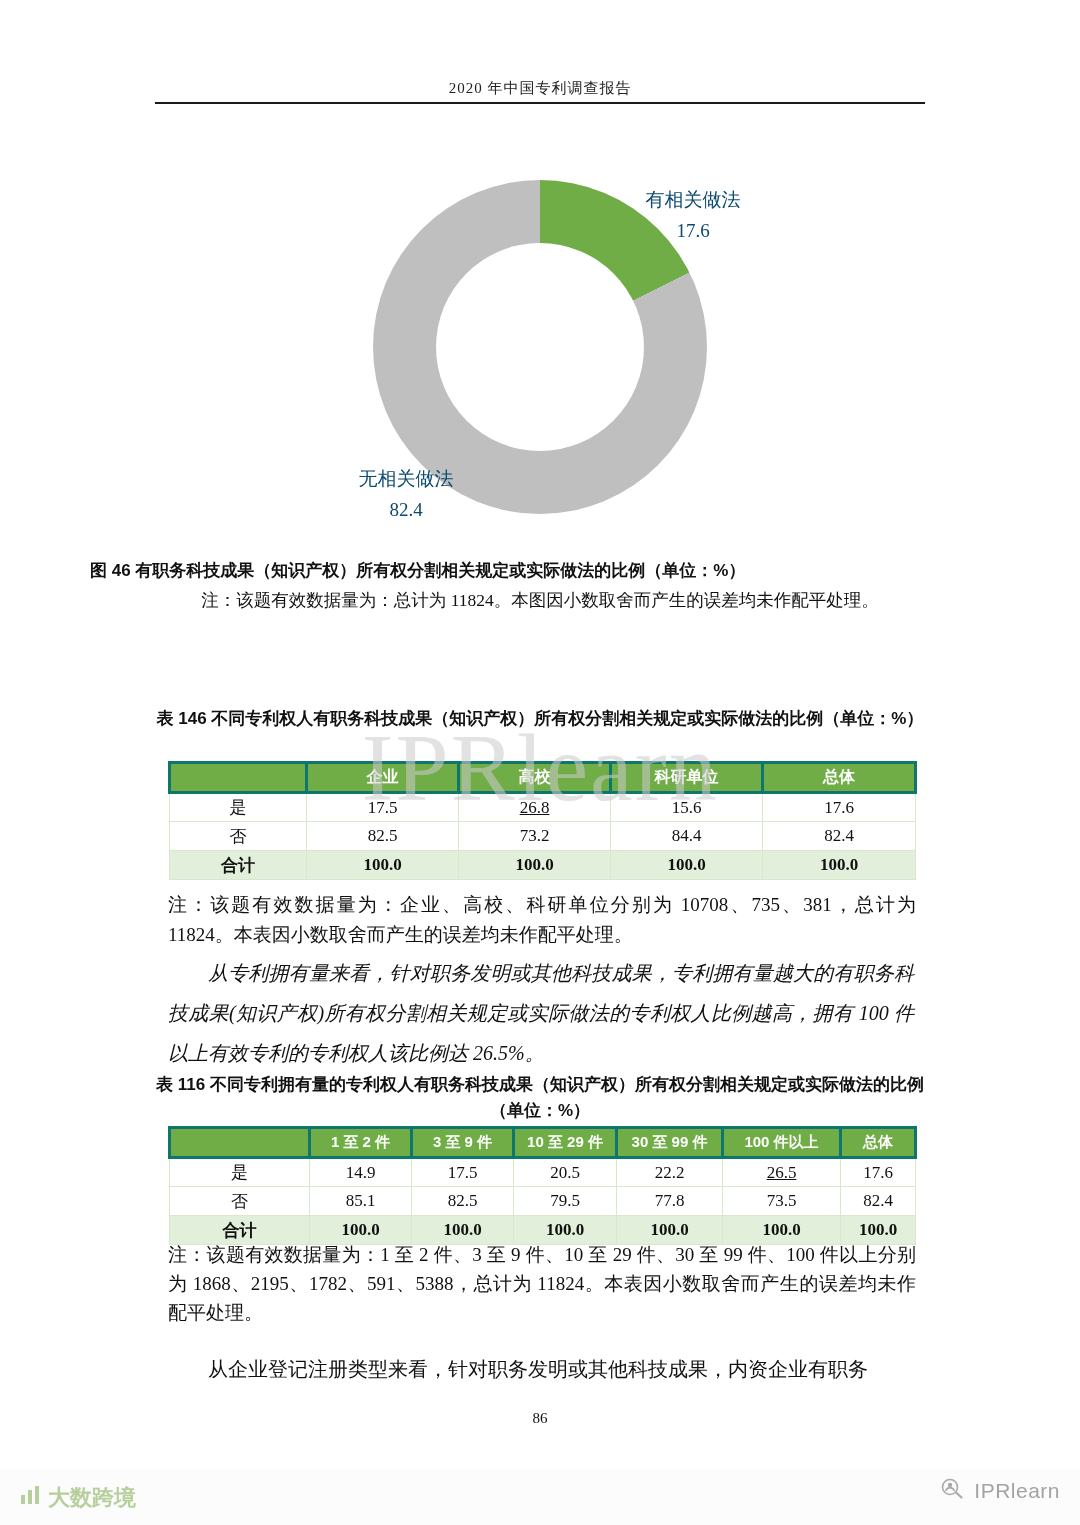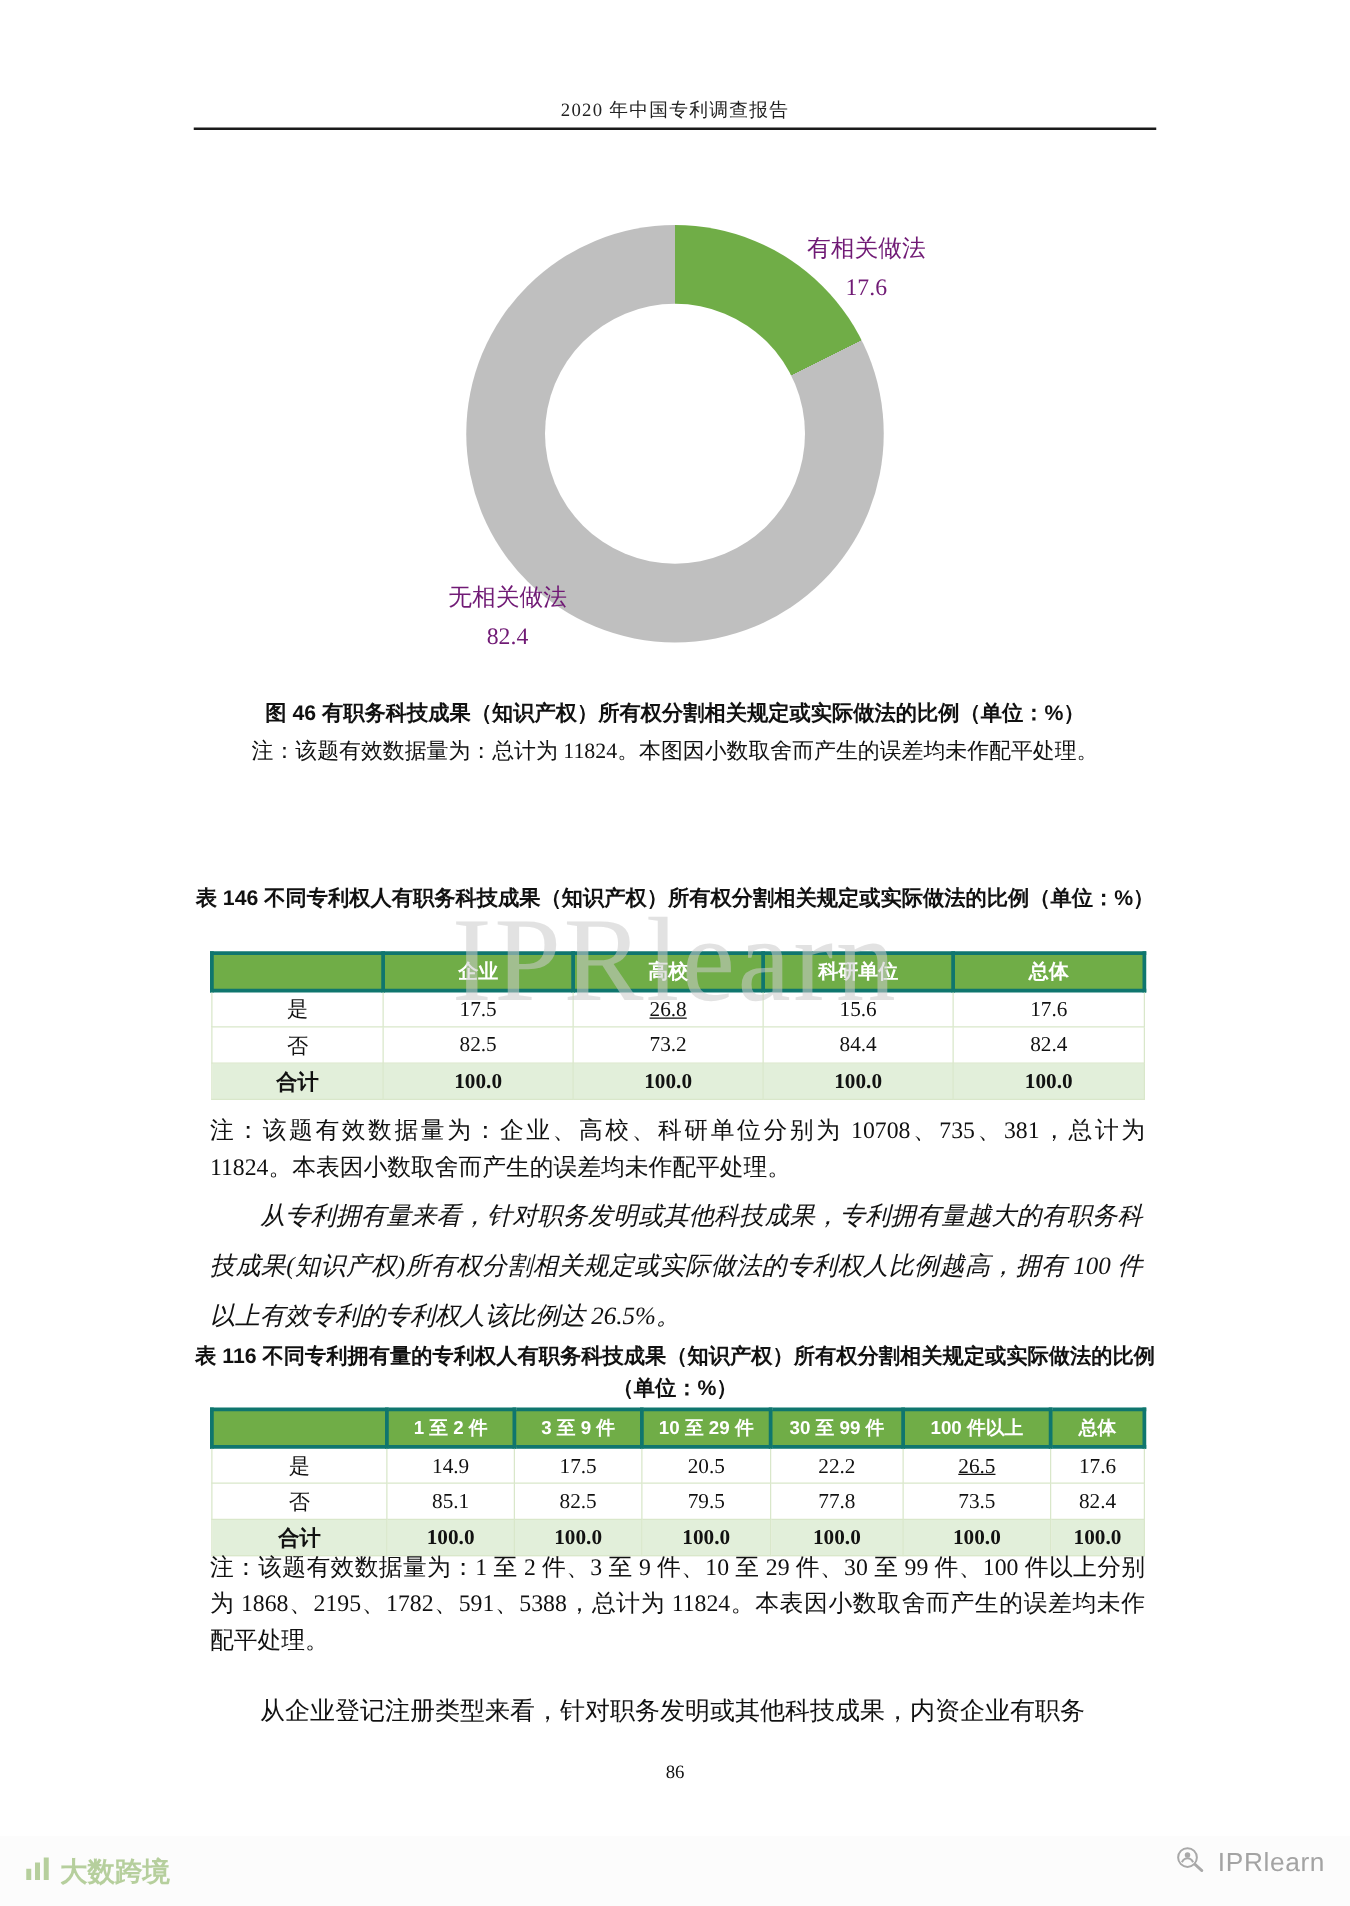--- a/index.html
+++ b/index.html
@@ -10,25 +10,25 @@
   .header-title { position:absolute; top:79px; left:0; width:100%; text-align:center;
                   font-size:15px; letter-spacing:1px; color:#222; }
   .header-rule { position:absolute; top:102px; left:155px; width:770px; height:0;
                  border-top:2px solid #1a1a1a; }
 
   
   .donut { position:absolute; left:373px; top:180px; width:334px; height:334px; border-radius:50%;
            background:conic-gradient(#70AD47 0 17.6%, #BFBFBF 17.6% 100%); }
   .donut-hole { position:absolute; left:63px; top:63px; width:208px; height:208px;
                 background:#fff; border-radius:50%; }
-  .chart-label { position:absolute; text-align:center; font-size:19px; line-height:31px; color:#701a75; }
+  .chart-label { position:absolute; text-align:center; font-size:19px; line-height:31px; color:#0c4a6e; }
   .chart-label.yes { left:625px; top:184px; width:136px; }
   .chart-label.no  { left:338px; top:463px; width:136px; }
 
-  .fig-caption { position:absolute; top:559px; left:90px; width:900px; text-align:center;
+  .fig-caption { position:absolute; top:559px; left:90px; width:900px; 
                  font-family:"Liberation Sans","DejaVu Sans",sans-serif; font-weight:bold; font-size:17px; }
   .fig-note { position:absolute; top:588px; left:90px; width:900px; text-align:center; font-size:17.5px; }
 
   .para { position:absolute; left:168px; width:746px; font-size:20px; line-height:42px;
           text-indent:2em; text-align:justify; }
   .para.p1 { top:630px; }
   .para.p2 { top:953px; line-height:40px;font-style:italic; }
   .para.p3 { top:1348px; }
 
   .tbl-caption { position:absolute; left:150px; width:780px; text-align:center;

